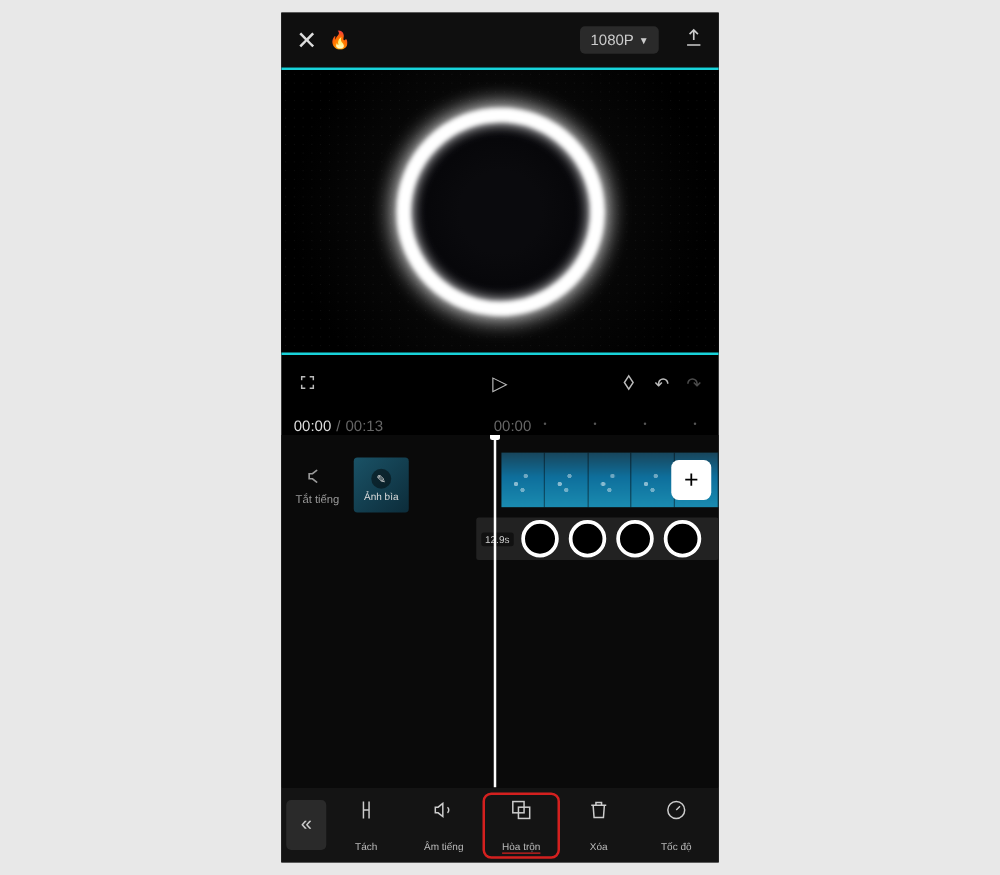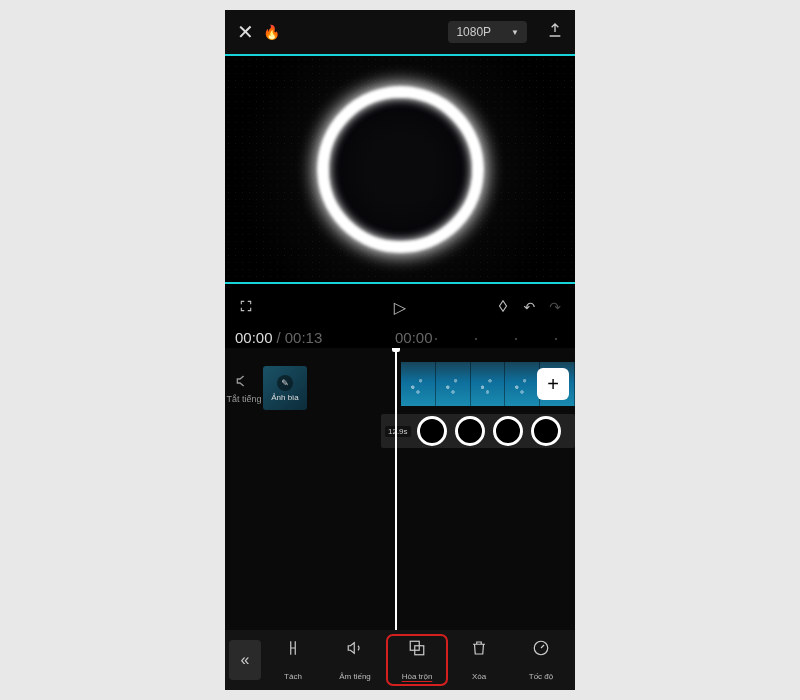--- a/index.html
+++ b/index.html
@@ -34,21 +34,21 @@
   .flame { color: #ff3b1f; font-size: 14px; }
   .spacer { flex: 1; }
   .res-btn {
     background: #2a2a2a;
     color: #ccc;
     font-size: 12px;
     padding: 4px 8px;
     border-radius: 4px;
     display: flex;
     align-items: center;
-    gap: 20px;
+    gap: 4px;
     cursor: pointer;
   }
   .res-btn .caret { font-size: 8px; }
   .export { color: #ccc; font-size: 16px; margin-left: 10px; cursor: pointer; }
   
   .preview-wrap {
     position: relative;
     background: #000;
   }
   .preview {
@@ -96,22 +96,22 @@
     color: #bbb;
     position: relative;
   }
   .controls .ico { font-size: 14px; cursor: pointer; }
   .controls .center { position: absolute; left: 50%; transform: translateX(-50%); font-size: 16px; }
   .controls .right { margin-left: auto; display: flex; gap: 14px; align-items: center; }
   .ctrl-key svg { width: 14px; height: 14px; stroke: #bbb; fill: none; }
   
   .ruler {
     display: flex;
-    align-items: flex-end;
-    font-size: 15px;
+    align-items: flex-start;
+    font-size: 12px;
     color: #666;
     padding: 4px 10px 2px;
     position: relative;
     height: 18px;
   }
   .ruler .cur { color: #ddd; }
   .ruler .sep { margin: 0 4px; }
   .ruler .tick2 { position: absolute; left: 170px; }
   .ruler .dot { position: absolute; width: 2px; height: 2px; background: #555; border-radius: 50%; top: 8px; }
   
@@ -141,21 +141,21 @@
     border-radius: 2px;
   }
   .row1 {
     display: flex;
     align-items: center;
     height: 52px;
     margin-top: 14px;
     position: relative;
   }
   .mute-col {
-    width: 38px;
+    width: 58px;
     display: flex;
     flex-direction: column;
     align-items: center;
     color: #999;
     font-size: 9px;
     gap: 2px;
   }
   .mute-col .spk { font-size: 14px; }
   .cover-thumb {
     width: 44px;

